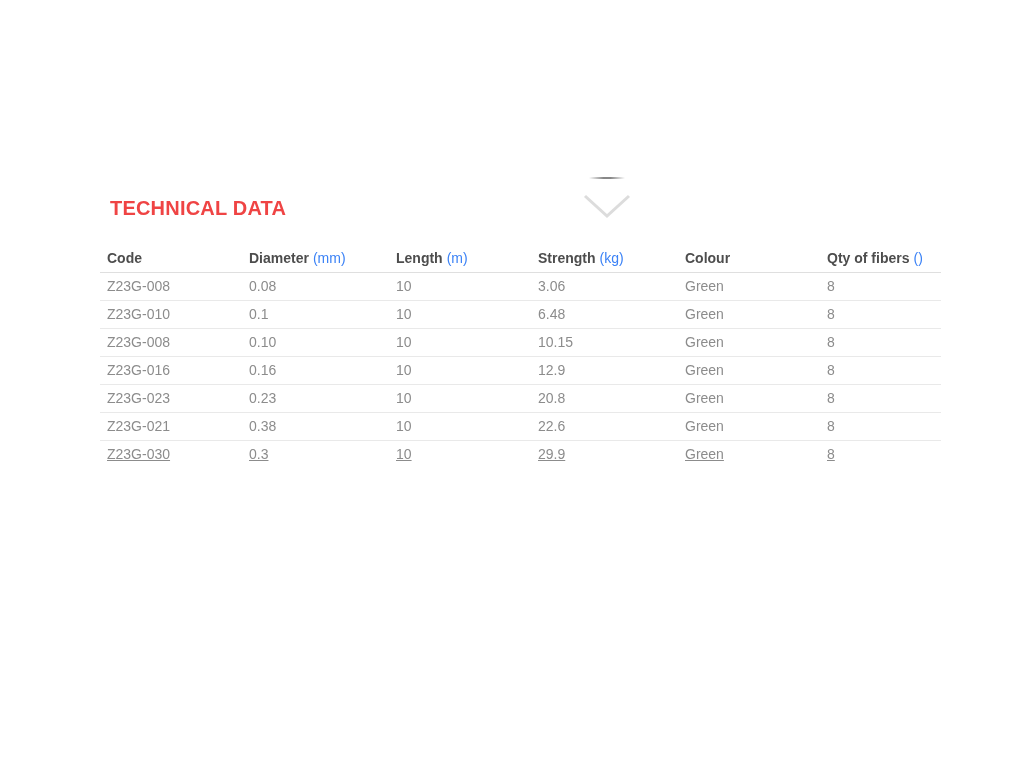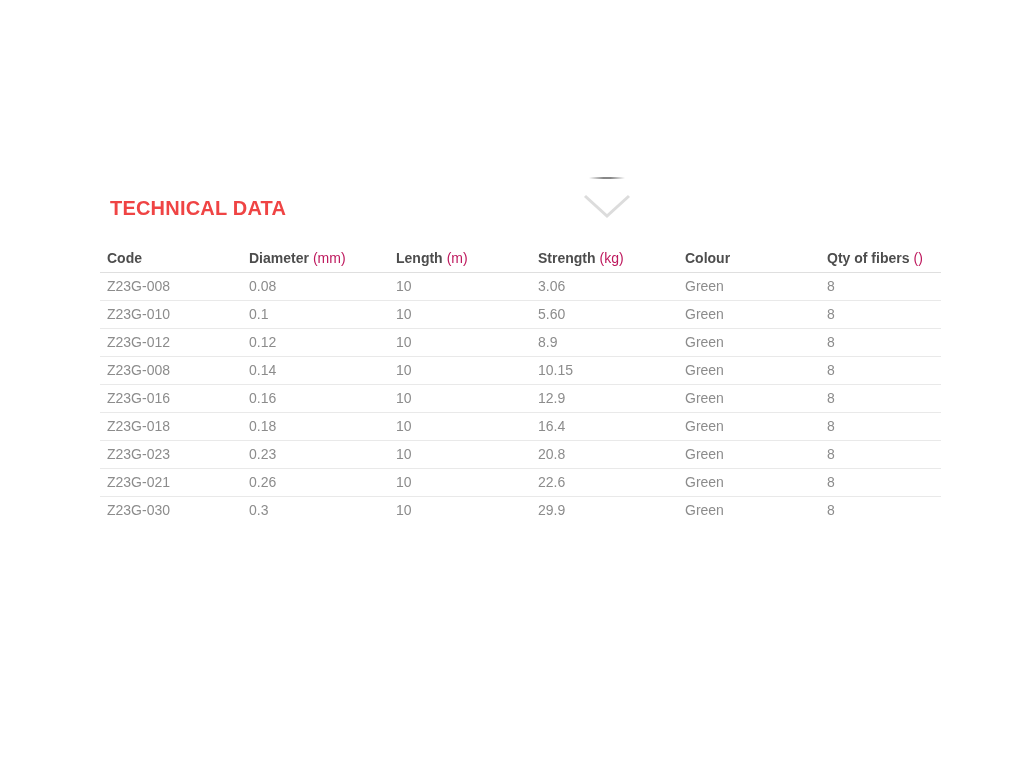--- a/index.html
+++ b/index.html
@@ -78,36 +78,37 @@
     vertical-align: middle;
     font-size: 14px;
     font-weight: 700;
     color: #4d4d4d;
     border-bottom: 1px solid #dfdfdf;
     white-space: nowrap;
     overflow: hidden;
   }
   table.tech-table th .unit {
     font-weight: 400;
-    color: #be185d;
+    color: #3b82f6;
     margin-left: 4px;
   }
   table.tech-table td {
     height: 28px;
     padding: 0 0 0 7px;
     vertical-align: middle;
     font-size: 14px;
     font-weight: 400;
     color: #8c8c8c;
     border-bottom: 1px solid #e9e9e9;
     white-space: nowrap;
     overflow: hidden;
   }
   table.tech-table tbody tr:last-child td {
     border-bottom: none;
+    text-decoration: underline;
   }
 </style>
 </head>
 <body>
 
 <div class="page">
 
   <div class="collapse-toggle">
     <div class="collapse-line"></div>
     <svg class="collapse-chevron" width="48" height="26" viewBox="0 0 48 26">
@@ -154,67 +155,51 @@
           <td>0.08</td>
           <td>10</td>
           <td>3.06</td>
           <td>Green</td>
           <td>8</td>
         </tr>
         <tr>
           <td>Z23G-010</td>
           <td>0.1</td>
           <td>10</td>
-          <td>5.60</td>
-          <td>Green</td>
-          <td>8</td>
-        </tr>
-        <tr>
-          <td>Z23G-012</td>
-          <td>0.12</td>
-          <td>10</td>
-          <td>8.9</td>
+          <td>6.48</td>
           <td>Green</td>
           <td>8</td>
         </tr>
         <tr>
           <td>Z23G-008</td>
-          <td>0.14</td>
+          <td>0.10</td>
           <td>10</td>
           <td>10.15</td>
           <td>Green</td>
           <td>8</td>
         </tr>
         <tr>
           <td>Z23G-016</td>
           <td>0.16</td>
           <td>10</td>
           <td>12.9</td>
           <td>Green</td>
           <td>8</td>
         </tr>
         <tr>
-          <td>Z23G-018</td>
-          <td>0.18</td>
-          <td>10</td>
-          <td>16.4</td>
-          <td>Green</td>
-          <td>8</td>
-        </tr>
-        <tr>
           <td>Z23G-023</td>
           <td>0.23</td>
           <td>10</td>
           <td>20.8</td>
           <td>Green</td>
           <td>8</td>
         </tr>
         <tr>
           <td>Z23G-021</td>
-          <td>0.26</td>
+          <td>0.38</td>
           <td>10</td>
           <td>22.6</td>
           <td>Green</td>
           <td>8</td>
         </tr>
         <tr>
           <td>Z23G-030</td>
           <td>0.3</td>
           <td>10</td>
           <td>29.9</td>

